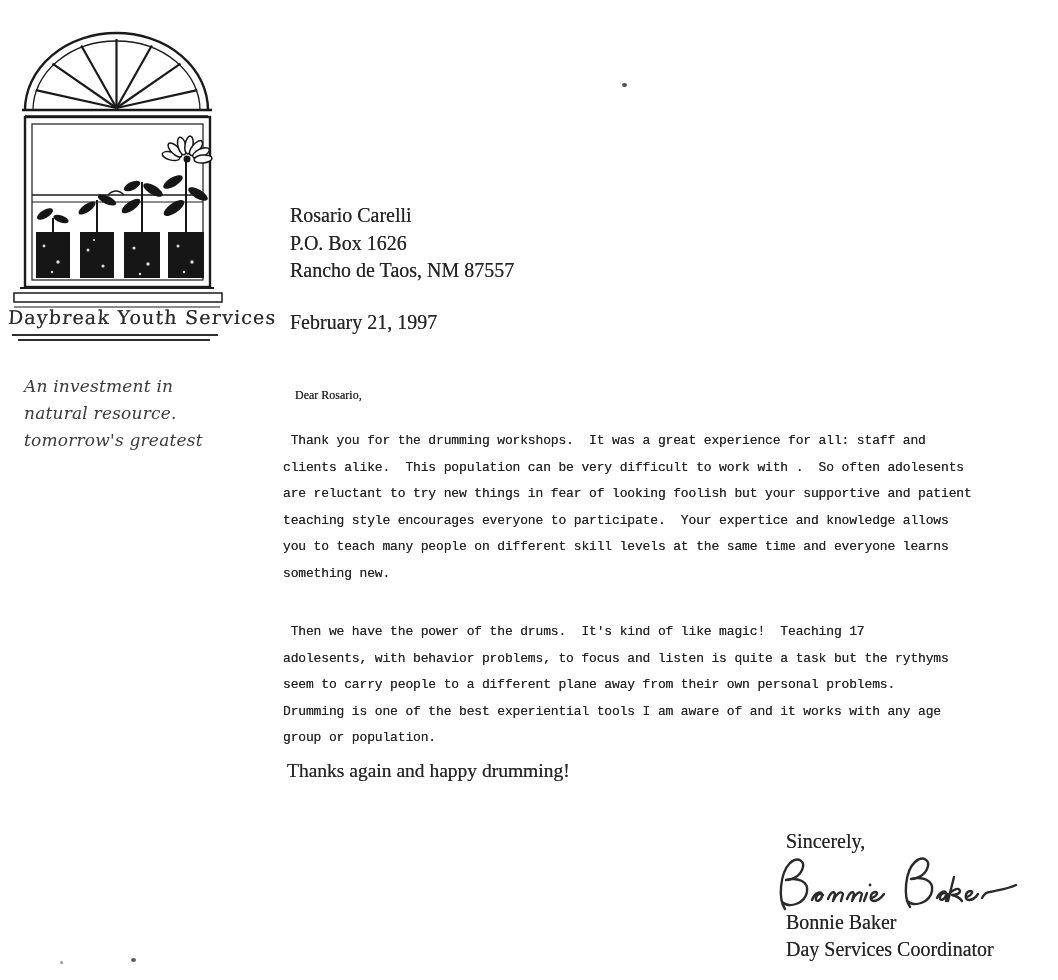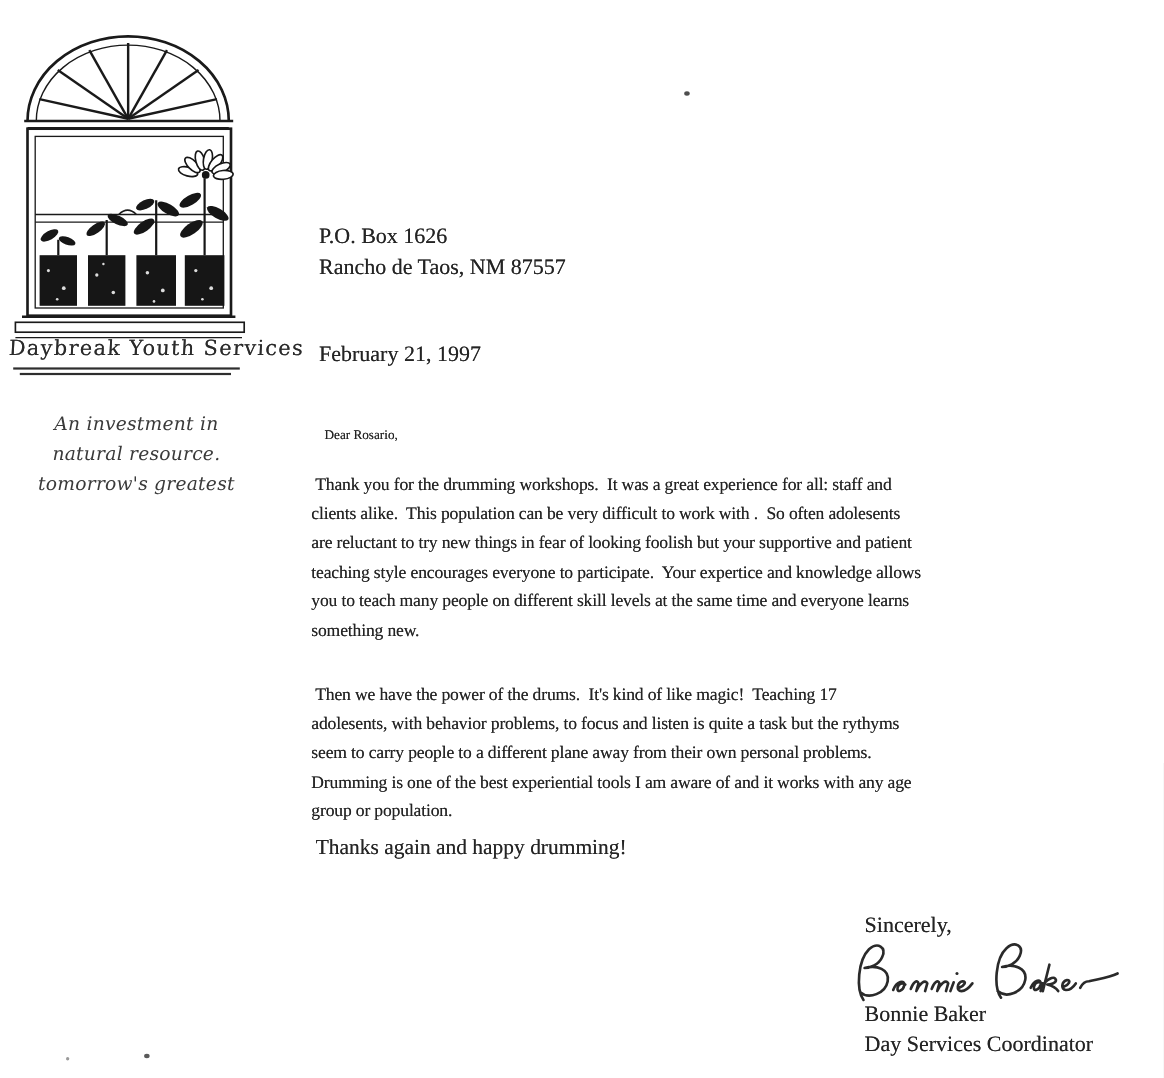--- a/index.html
+++ b/index.html
@@ -31,35 +31,34 @@
     white-space: pre;
   }
   .logo-underline { position: absolute; background: #2e2e2e; height: 1.5px; }
   .u1 { left: 12px;  top: 334px; width: 206px; }
   .u2 { left: 18px;  top: 339px; width: 192px; }
   
   .tagline {
     position: absolute;
     left: 24px; top: 373px;
     width: 200px;
-    text-align: center;
     font-family: "DejaVu Serif", serif;
     font-style: italic;
     font-size: 17px;
     line-height: 27px;
     color: #3a3a3a;
     letter-spacing: 0.2px;
   }
   
   .line { white-space: pre; }
   .block { position: absolute; }
   .address   { left: 290px; top: 202px; font-size: 20px; line-height: 27.5px; }
   .date      { left: 290px; top: 309px; font-size: 20px; line-height: 27px; }
   .salutation{ left: 295px; top: 382px; font-size: 12px; line-height: 27px; }
-  .para      { left: 283px; font-size: 16px; line-height: 26.6px; letter-spacing: -0.15px; }
+  .para      { left: 283px; font-size: 13px; line-height: 26.6px; letter-spacing: -0.15px; font-family: Liberation Mono, monospace; }
   .para1     { top: 428px; }
   .para2     { top: 619px; }
   .thanks    { left: 287px; top: 757px; font-size: 19.5px; line-height: 27px; }
   .page .txt { text-shadow: 0 0 0.6px rgba(25,25,25,0.7); }
   
   .sigblock { position: absolute; left: 786px; top: 828px; font-size: 20px; line-height: 27px; }
   .signature { display: block; width: 250px; height: 70px; margin: -6px 0 -10px -16px; }
   
   .speck { position: absolute; border-radius: 50%; }
   .s1 { left: 622px; top: 83px;  width: 5px; height: 4px; background: #4d4d4d; }
@@ -157,20 +156,21 @@
   <div class="logo-underline u1"></div>
   <div class="logo-underline u2"></div>
 
   <div class="tagline">
     <div class="line">An investment in</div>
     <div class="line">natural resource.</div>
     <div class="line">tomorrow's greatest</div>
   </div>
 
   <div class="block address txt">
+    <div class="line">Rosario Carelli</div>
     <div class="line">P.O. Box 1626</div>
     <div class="line">Rancho de Taos, NM 87557</div>
   </div>
 
   <div class="block date line txt">February 21, 1997</div>
 
   <div class="block salutation line txt">Dear Rosario,</div>
 
   <div class="block para para1 txt">
     <div class="line"> Thank you for the drumming workshops.  It was a great experience for all: staff and</div>

